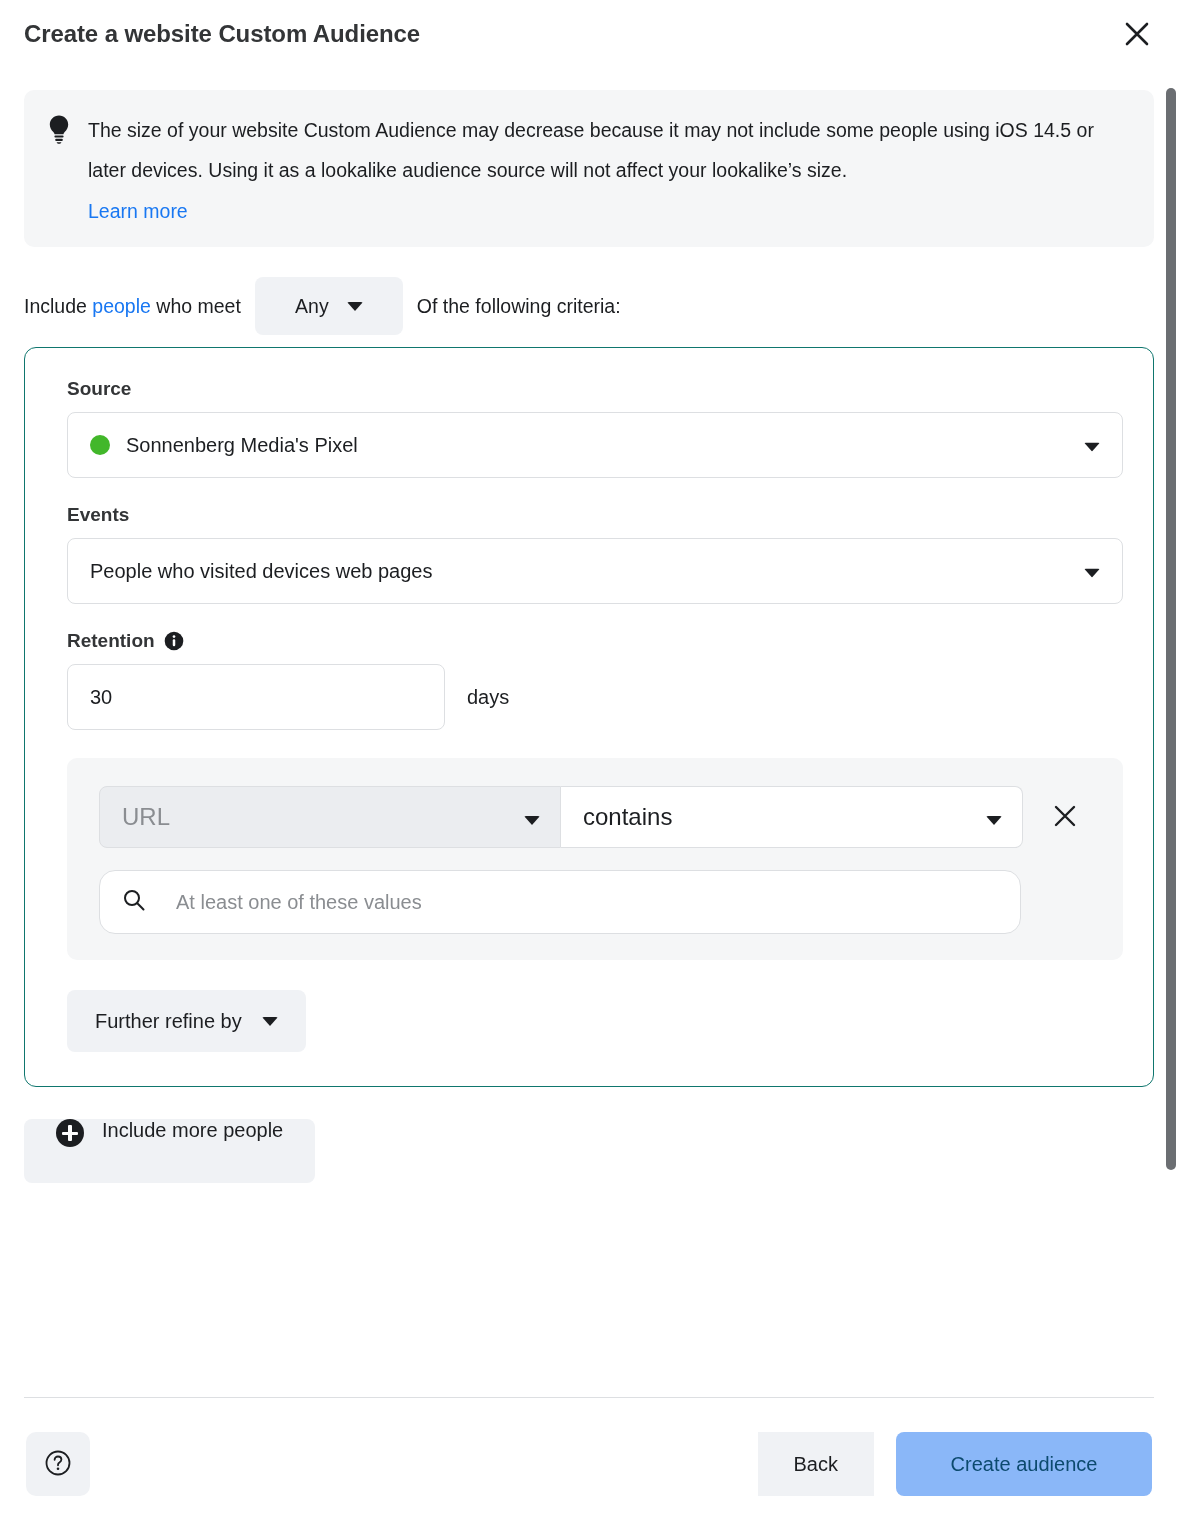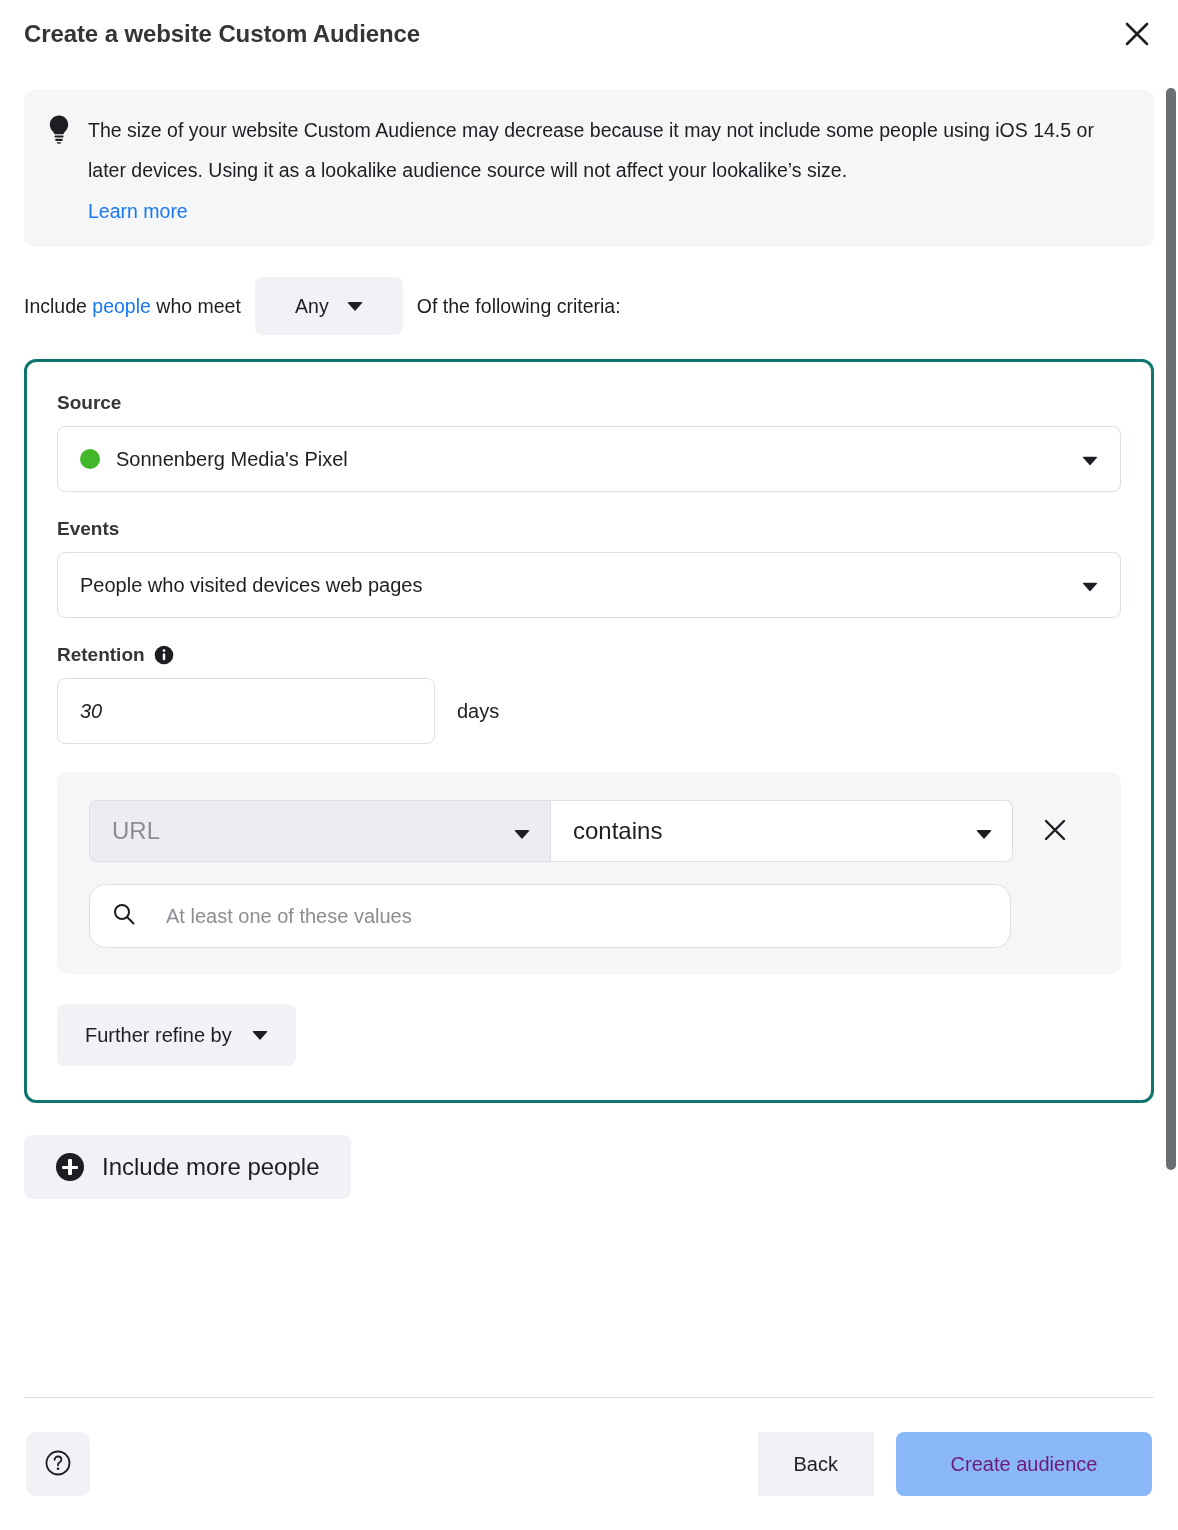--- a/index.html
+++ b/index.html
@@ -113,24 +113,24 @@
     width: 0; height: 0;
     border-left: 8px solid transparent;
     border-right: 8px solid transparent;
     border-top: 9px solid #1c1e21;
     display: inline-block;
     border-radius: 2px;
   }
 
   
   .criteria-card {
-    margin-top: 24px;
-    border: 3px solid #0f766e;
+    margin-top: 12px;
+    border: 1px solid #0f766e;
     border-radius: 12px;
-    padding: 30px 30px 34px 30px;
+    padding: 30px 30px 34px 42px;
   }
   .field-label {
     font-size: 19px;
     font-weight: bold;
     color: #333537;
     margin-bottom: 12px;
     display: flex;
     align-items: center;
     gap: 9px;
   }
@@ -181,21 +181,20 @@
     width: 378px;
     height: 66px;
     border: 1px solid #dddfe2;
     border-radius: 8px;
     padding: 0 22px;
     font-size: 20px;
     color: #1c1e21;
     font-family: "Liberation Sans", sans-serif;
     background: #ffffff;
     outline: none;
-    font-style: italic;
   }
   .days-label { font-size: 20px; color: #1c1e21; }
 
   
   .rule-block {
     margin-top: 28px;
     background: #f5f6f7;
     border-radius: 10px;
     padding: 28px 30px 26px 32px;
   }
@@ -293,24 +292,24 @@
     display: flex;
     gap: 30px;
     margin-top: 32px;
   }
   .action-btn {
     background: #f0f2f5;
     border: none;
     border-radius: 8px;
     height: 64px;
     display: inline-flex;
-    align-items: center;
+    align-items: flex-start;
     gap: 18px;
     padding: 0 32px;
-    font-size: 24px;
+    font-size: 20px;
     color: #1c1e21;
     cursor: pointer;
     font-family: "Liberation Sans", sans-serif;
   }
   .circle-icon {
     width: 28px; height: 28px;
     border-radius: 50%;
     background: #1c1e21;
     position: relative;
     flex: 0 0 auto;
@@ -368,21 +367,21 @@
     font-family: "Liberation Sans", sans-serif;
     margin-right: 22px;
   }
   .btn-primary {
     background: #8ab7f8;
     border: none;
     border-radius: 8px;
     height: 64px;
     padding: 0 36px;
     font-size: 20px;
-    color: #701a75;
+    color: #0c4a6e;
     cursor: default;
     font-family: "Liberation Sans", sans-serif;
     min-width: 256px;
   }
 
   
   .scrollbar-track {
     position: absolute;
     right: 0; top: 0;
     width: 14px;

